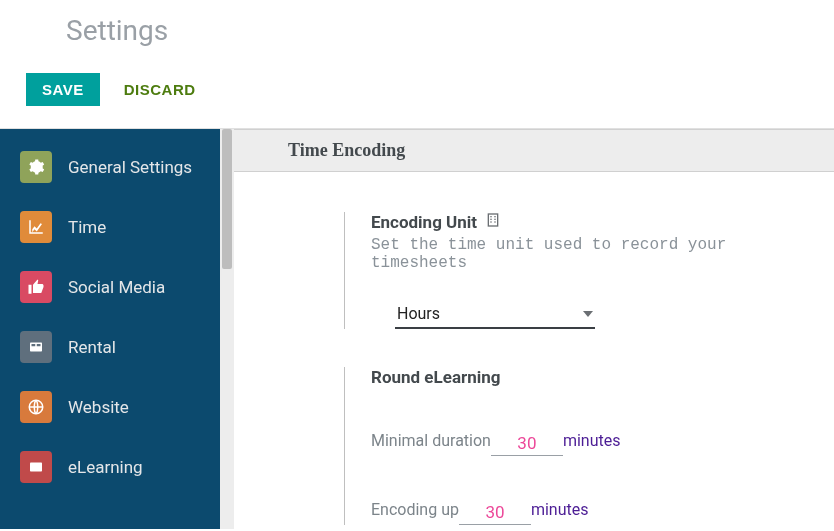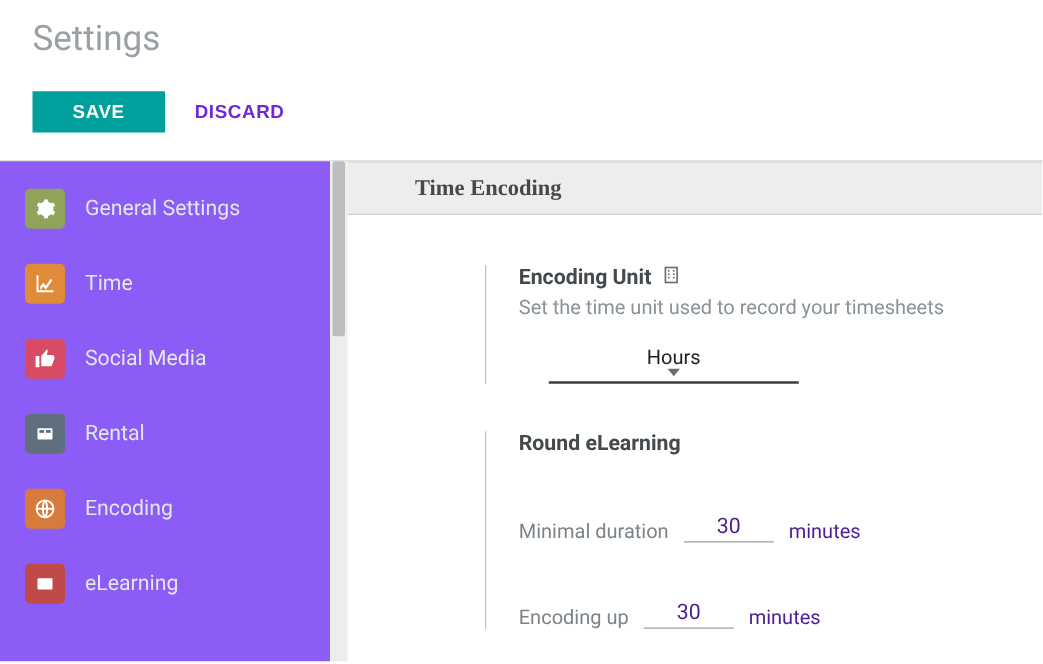--- a/index.html
+++ b/index.html
@@ -1,48 +1,48 @@
 <!DOCTYPE html>
 <html><head>
 <meta charset="utf-8">
 <style>
   * { box-sizing: border-box; margin: 0; padding: 0; }
   html, body { width: 834px; height: 531px; font-family: -apple-system, "Segoe UI", Roboto, Arial, sans-serif; overflow: hidden; background: #fff; }
   .header { padding: 14px 26px 0 26px; }
-  .title { font-size: 28px; color: #9aa0a6; font-weight: 400; margin-bottom: 26px; }
+  .title { font-size: 28px; color: #9aa0a6; font-weight: 400; margin-bottom: 26px; margin-left: 40px; }
   .actions { display: flex; gap: 24px; align-items: center; margin-bottom: 22px; }
-  .btn-save { background: #00a09d; color: #fff; border: none; padding: 8px 32px; font-size: 15px; font-weight: 700; letter-spacing: 0.5px; cursor: pointer; }
-  .btn-discard { background: none; border: none; color: #6d28d9; font-size: 15px; font-weight: 600; letter-spacing: 0.5px; cursor: pointer; }
+  .btn-save { background: #00a09d; color: #fff; border: none; padding: 8px 16px; font-size: 15px; font-weight: 700; letter-spacing: 0.5px; cursor: pointer; }
+  .btn-discard { background: none; border: none; color: #4d7c0f; font-size: 15px; font-weight: 600; letter-spacing: 0.5px; cursor: pointer; }
   .body { display: flex; height: calc(531px - 130px); border-top: 1px solid #e0e0e0;}
   .sidebar-wrap { display: flex; }
-  .sidebar { width: 264px; background: #8b5cf6; color: #eaeaea; padding: 8px 0; overflow: hidden; }
+  .sidebar { width: 220px; background: #0c4a6e; color: #eaeaea; padding: 8px 0; overflow: hidden; }
   .side-item { display: flex; align-items: center; gap: 16px; padding: 14px 20px; cursor: pointer; font-size: 17px; color: #e4e6e8; }
   .side-icon { width: 32px; height: 32px; border-radius: 4px; display: flex; align-items: center; justify-content: center; flex-shrink: 0; }
   .side-icon svg { width: 18px; height: 18px; fill: #fff; }
   .ic-gear   { background: #8fa35a; }
   .ic-crm    { background: #4c5b87; }
   .ic-sales  { background: #e08b3a; }
   .ic-rental { background: #5f6f7d; }
   .ic-social { background: #d94a63; }
   .ic-web    { background: #d87a3c; }
   .ic-learn  { background: #c04a4a; }
   .scrollbar { width: 14px; background: #ededed; position: relative; }
   .scroll-thumb { position: absolute; top: 0; left: 2px; width: 10px; height: 140px; background: #bdbdbd; border-radius: 2px; }
   .main { flex: 1; overflow: hidden; }
   .section-head { background: #ededed; border-top: 1px solid #d0d0d0; border-bottom: 1px solid #d0d0d0; padding: 10px 20px 10px 54px; font-size: 18px; font-weight: 700; color: #43494d; font-family: Liberation Serif, serif; }
   .section-body { padding: 40px 20px 20px 110px; }
   .block { border-left: 1px solid #bfbfbf; padding-left: 26px; margin-bottom: 38px; }
   .block-title { font-size: 17px; font-weight: 700; color: #43494d; display: flex; gap: 8px; margin-bottom: 4px; }
   .bldg-icon { width: 16px; height: 16px; }
-  .block-sub { font-size: 16px; color: #8a9299; margin-bottom: 17px; }
-  .select { display: flex; align-items: center; justify-content: space-between; width: 200px; border-bottom: 2px solid #3a3f44; padding: 4px 2px; margin-left: 24px; font-size: 16px; color: #222; cursor: pointer; flex-direction: column; }
+  .block-sub { font-size: 16px; color: #8a9299; margin-bottom: 28px; font-family: Liberation Mono, monospace; }
+  .select { display: flex; align-items: center; justify-content: space-between; width: 200px; border-bottom: 2px solid #3a3f44; padding: 4px 2px; margin-left: 24px; font-size: 16px; color: #222; cursor: pointer; }
   .chev { width: 0; height: 0; border-left: 5px solid transparent; border-right: 5px solid transparent; border-top: 6px solid #6b6f73; }
-  .row { display: flex; align-items: flex-end; gap: 12px; margin-bottom: 10px; margin-top: 44px; }
+  .row { display: flex; align-items: flex-start; margin-bottom: 10px; margin-top: 44px; }
   .row-label { font-size: 16px; color: #7c848a; }
-  .num-input { width: 72px; border: none; border-bottom: 1px solid #9aa0a6; text-align: center; font-size: 17px; color: #4c1d95; padding: 2px 0; outline: none; font-family: inherit; }
+  .num-input { width: 72px; border: none; border-bottom: 1px solid #9aa0a6; text-align: center; font-size: 17px; color: #ec4899; padding: 2px 0; outline: none; font-family: inherit; }
   .unit { font-size: 16px; color: #4c1d95; }
 </style>
 </head>
 <body>
 
 <div class="header">
   <div class="title">Settings</div>
   <div class="actions">
     <button class="btn-save">SAVE</button>
     <button class="btn-discard">DISCARD</button>
@@ -92,21 +92,21 @@
         <span>Rental</span>
       </div>
 
       <div class="side-item">
         <span class="side-icon ic-web">
           <svg viewBox="0 0 24 24">
               <circle cx="12" cy="12" r="9" fill="none" stroke="#fff" stroke-width="2"></circle>
               <path d="M3 12h18M12 3c3 3 3 15 0 18M12 3c-3 3-3 15 0 18" fill="none" stroke="#fff" stroke-width="2"></path>
             </svg>
         </span>
-        <span>Encoding</span>
+        <span>Website</span>
       </div>
 
       <div class="side-item" style="padding-bottom:0;">
         <span class="side-icon ic-learn">
           <svg viewBox="0 0 24 24">
               <rect x="4" y="6" width="16" height="12" rx="1"></rect>
             </svg>
         </span>
         <span>eLearning</span>
       </div>

